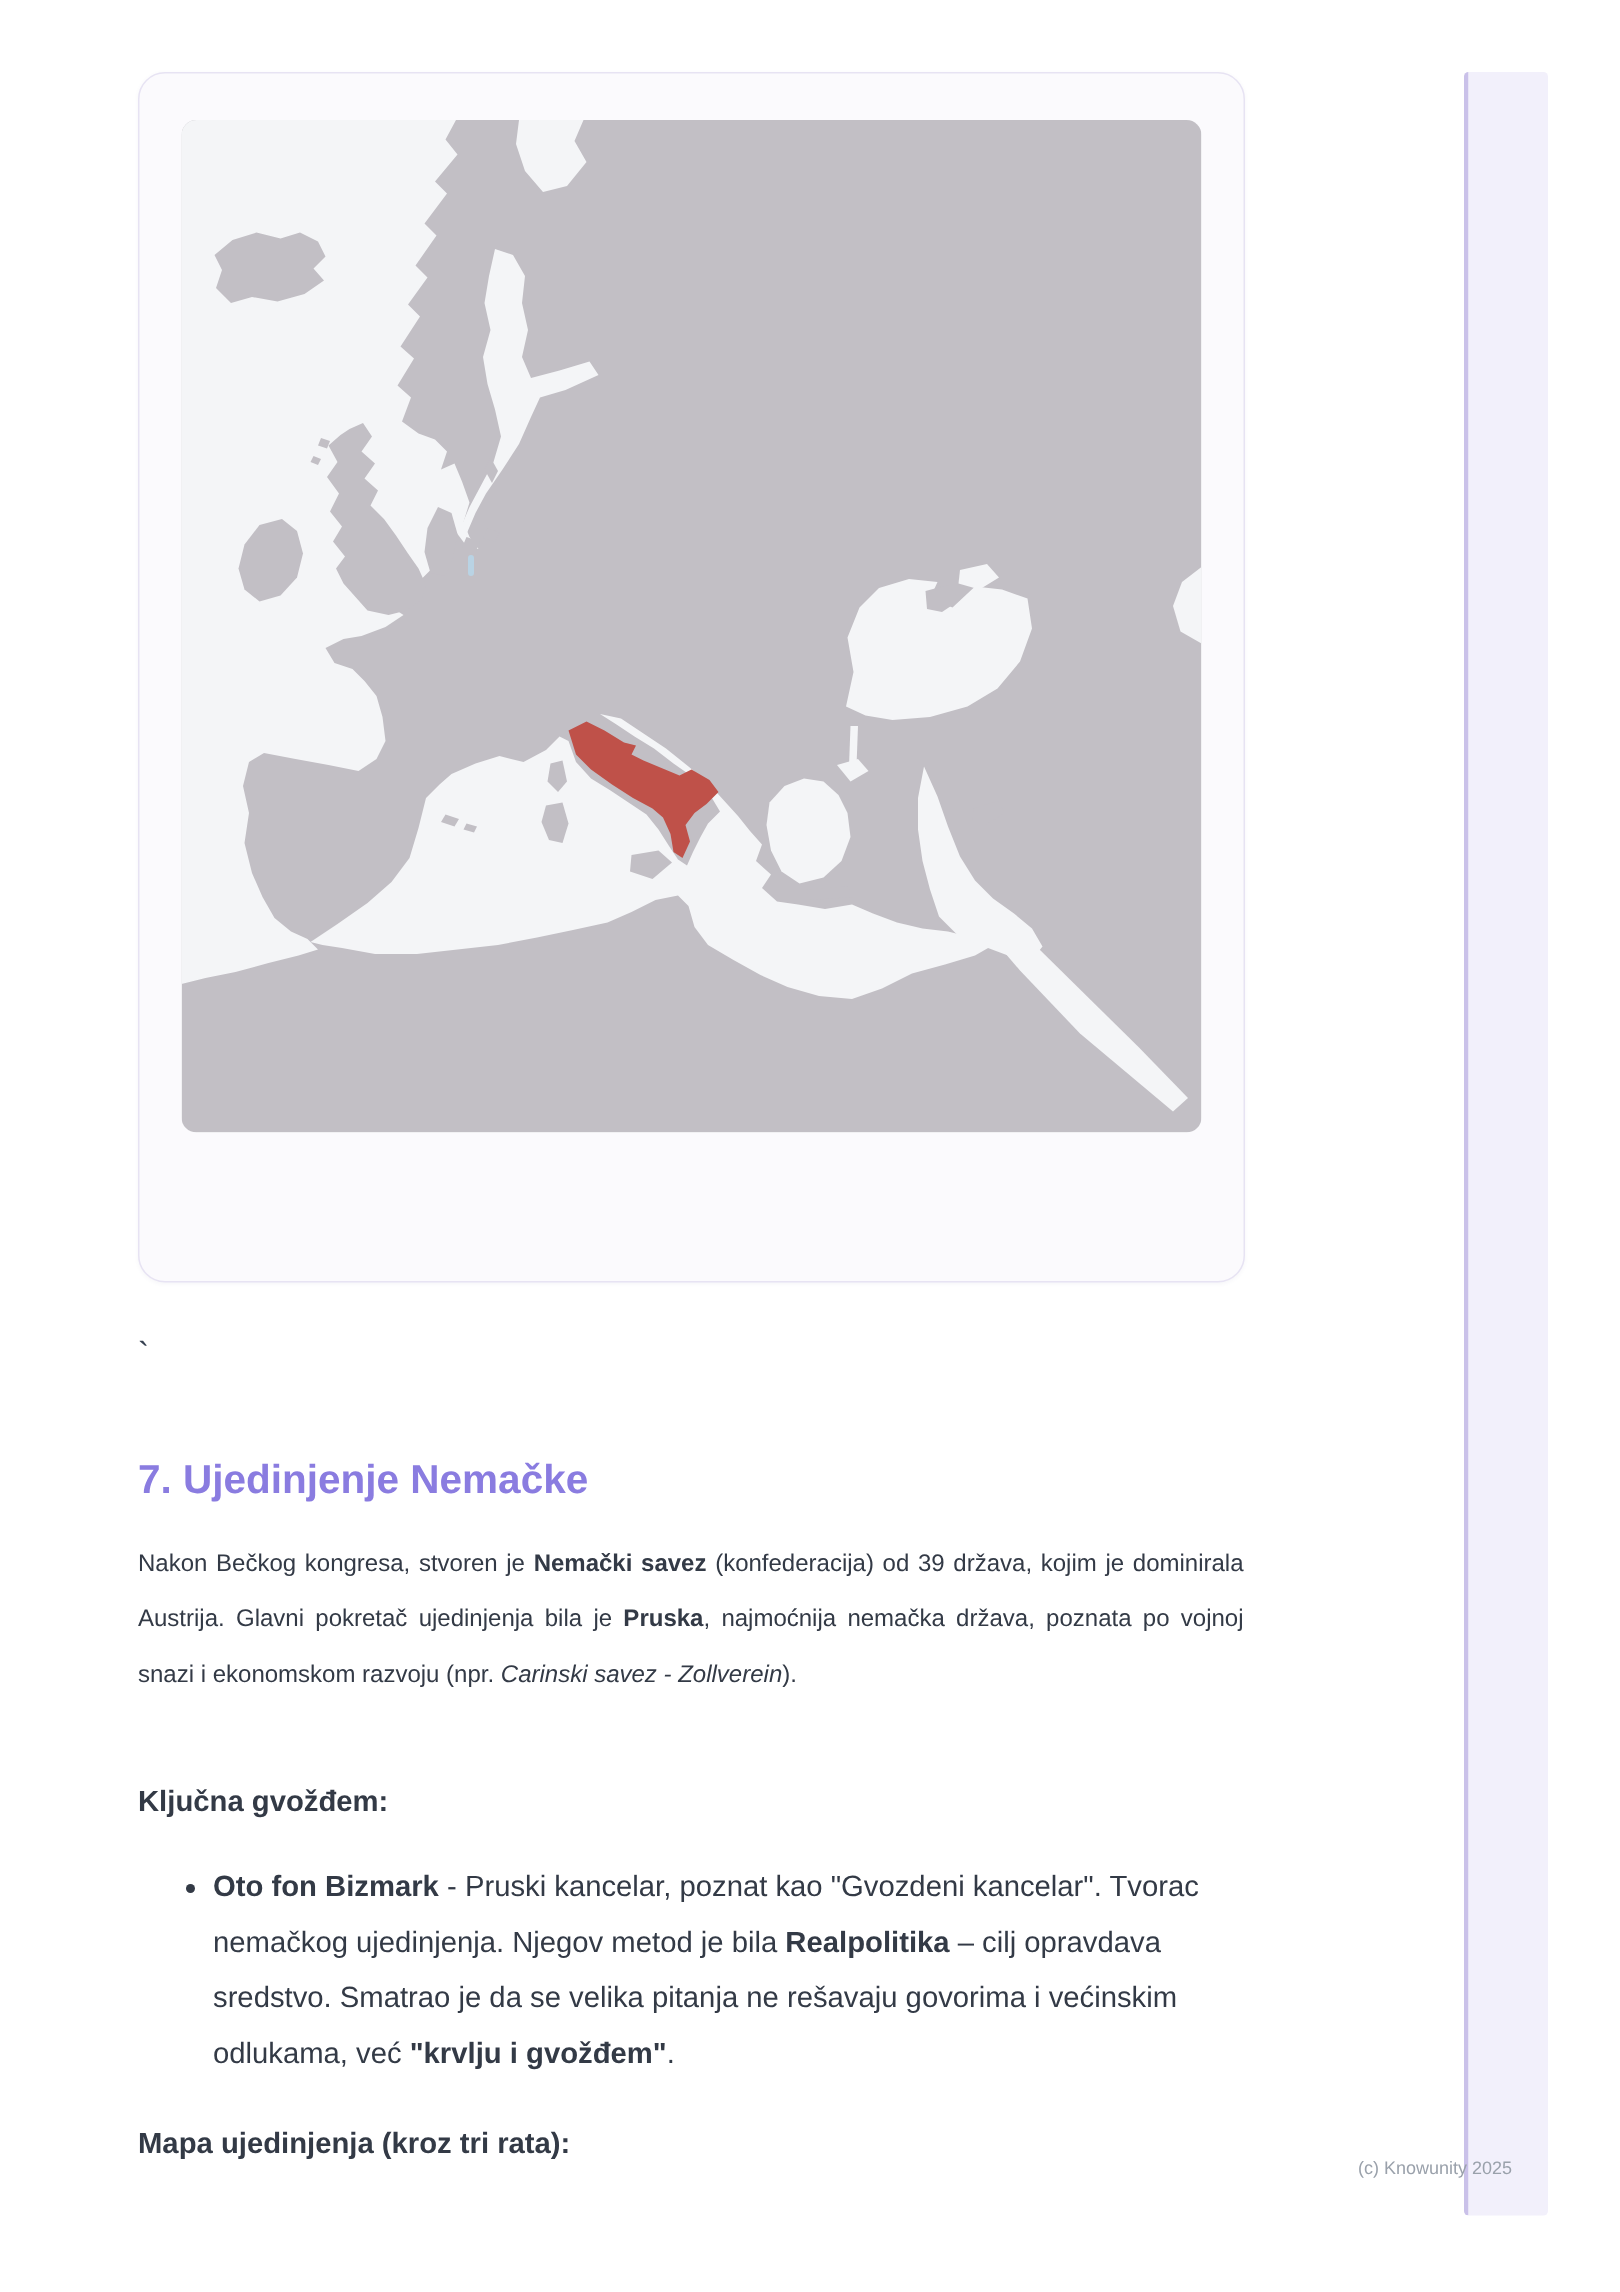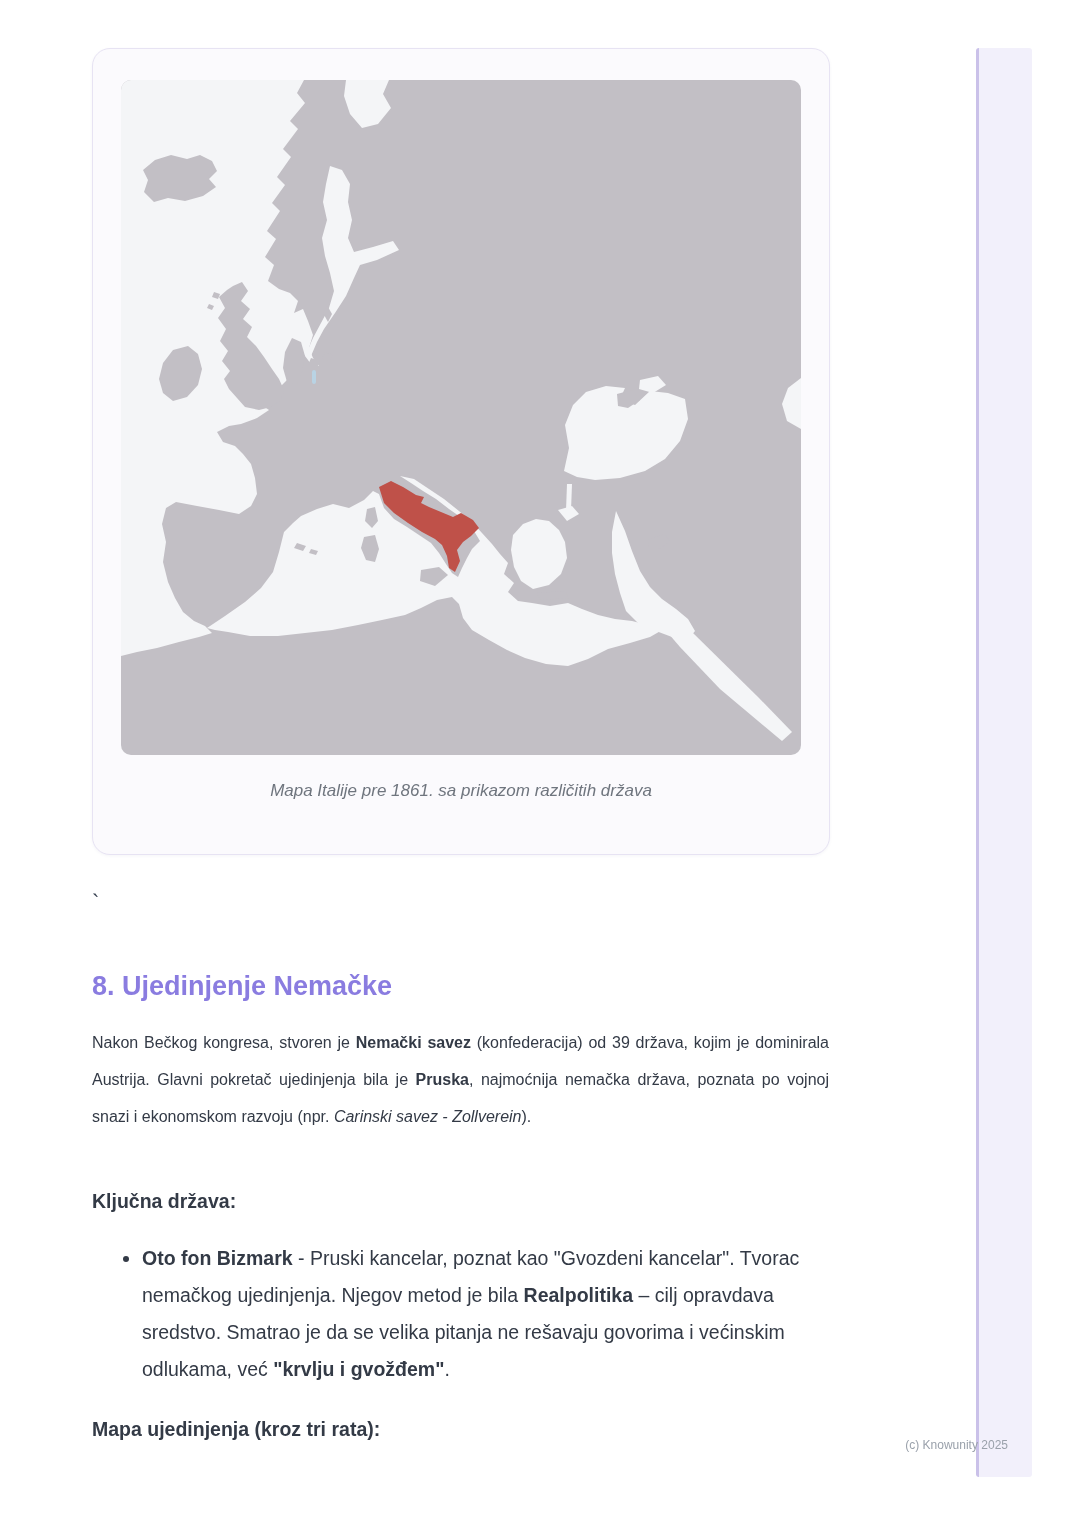--- a/index.html
+++ b/index.html
@@ -119,30 +119,29 @@
       <path class="land-fill" d="M416,513 L444,511 L448,518 L419,520 Z"></path>
       <path class="land-fill" d="M528,459 L544,454 L549,462 L536,470 L527,467 Z"></path>
       <path class="land-fill" d="M206,225 L211,234 L207,242 L202,233 Z"></path>
       <path class="land-fill" d="M496,314 L511,310 L519,320 L507,328 L497,326 Z"></path>
 
       <path class="hl-fill" d="M258,407 L270,401 L282,407 L295,415 L303,417 L300,423 L308,427 L320,432 L332,437 L340,433 L352,440 L358,448 L350,456 L342,462 L336,470 L339,481 L334,492 L328,488 L326,476 L321,465 L314,459 L301,452 L287,443 L273,433 L263,423 Z"></path>
 
       <rect class="lake-fill" x="191" y="290" width="4" height="14" rx="2"></rect>
     </svg>
   </div>
-  <div class="map-caption">Mapa Italije pre 1861. sa prikazom različitih država</div>
 </div>
 
 <div class="stray">`</div>
 
-<h2 class="section-heading">8. Ujedinjenje Nemačke</h2>
+<h2 class="section-heading">7. Ujedinjenje Nemačke</h2>
 
 <p class="intro-para rich">Nakon Bečkog kongresa, stvoren je <b>Nemački savez</b> (konfederacija) od 39 država, kojim je dominirala Austrija. Glavni pokretač ujedinjenja bila je <b>Pruska</b>, najmoćnija nemačka država, poznata po vojnoj snazi i ekonomskom razvoju (npr. <i>Carinski savez - Zollverein</i>).</p>
 
-<p class="key-label">Ključna država:</p>
+<p class="key-label">Ključna gvožđem:</p>
 
 <ul class="bullet-list">
   <li class="rich"><b>Oto fon Bizmark</b> - Pruski kancelar, poznat kao "Gvozdeni kancelar". Tvorac nemačkog ujedinjenja. Njegov metod je bila <b>Realpolitika</b> – cilj opravdava sredstvo. Smatrao je da se velika pitanja ne rešavaju govorima i većinskim odlukama, već <b>"krvlju i gvožđem"</b>.</li>
 </ul>
 
 <p class="phases-label">Mapa ujedinjenja (kroz tri rata):</p>
 
 <div class="margin-bar"></div>
 
 <div class="copyright">(c) Knowunity 2025</div>

